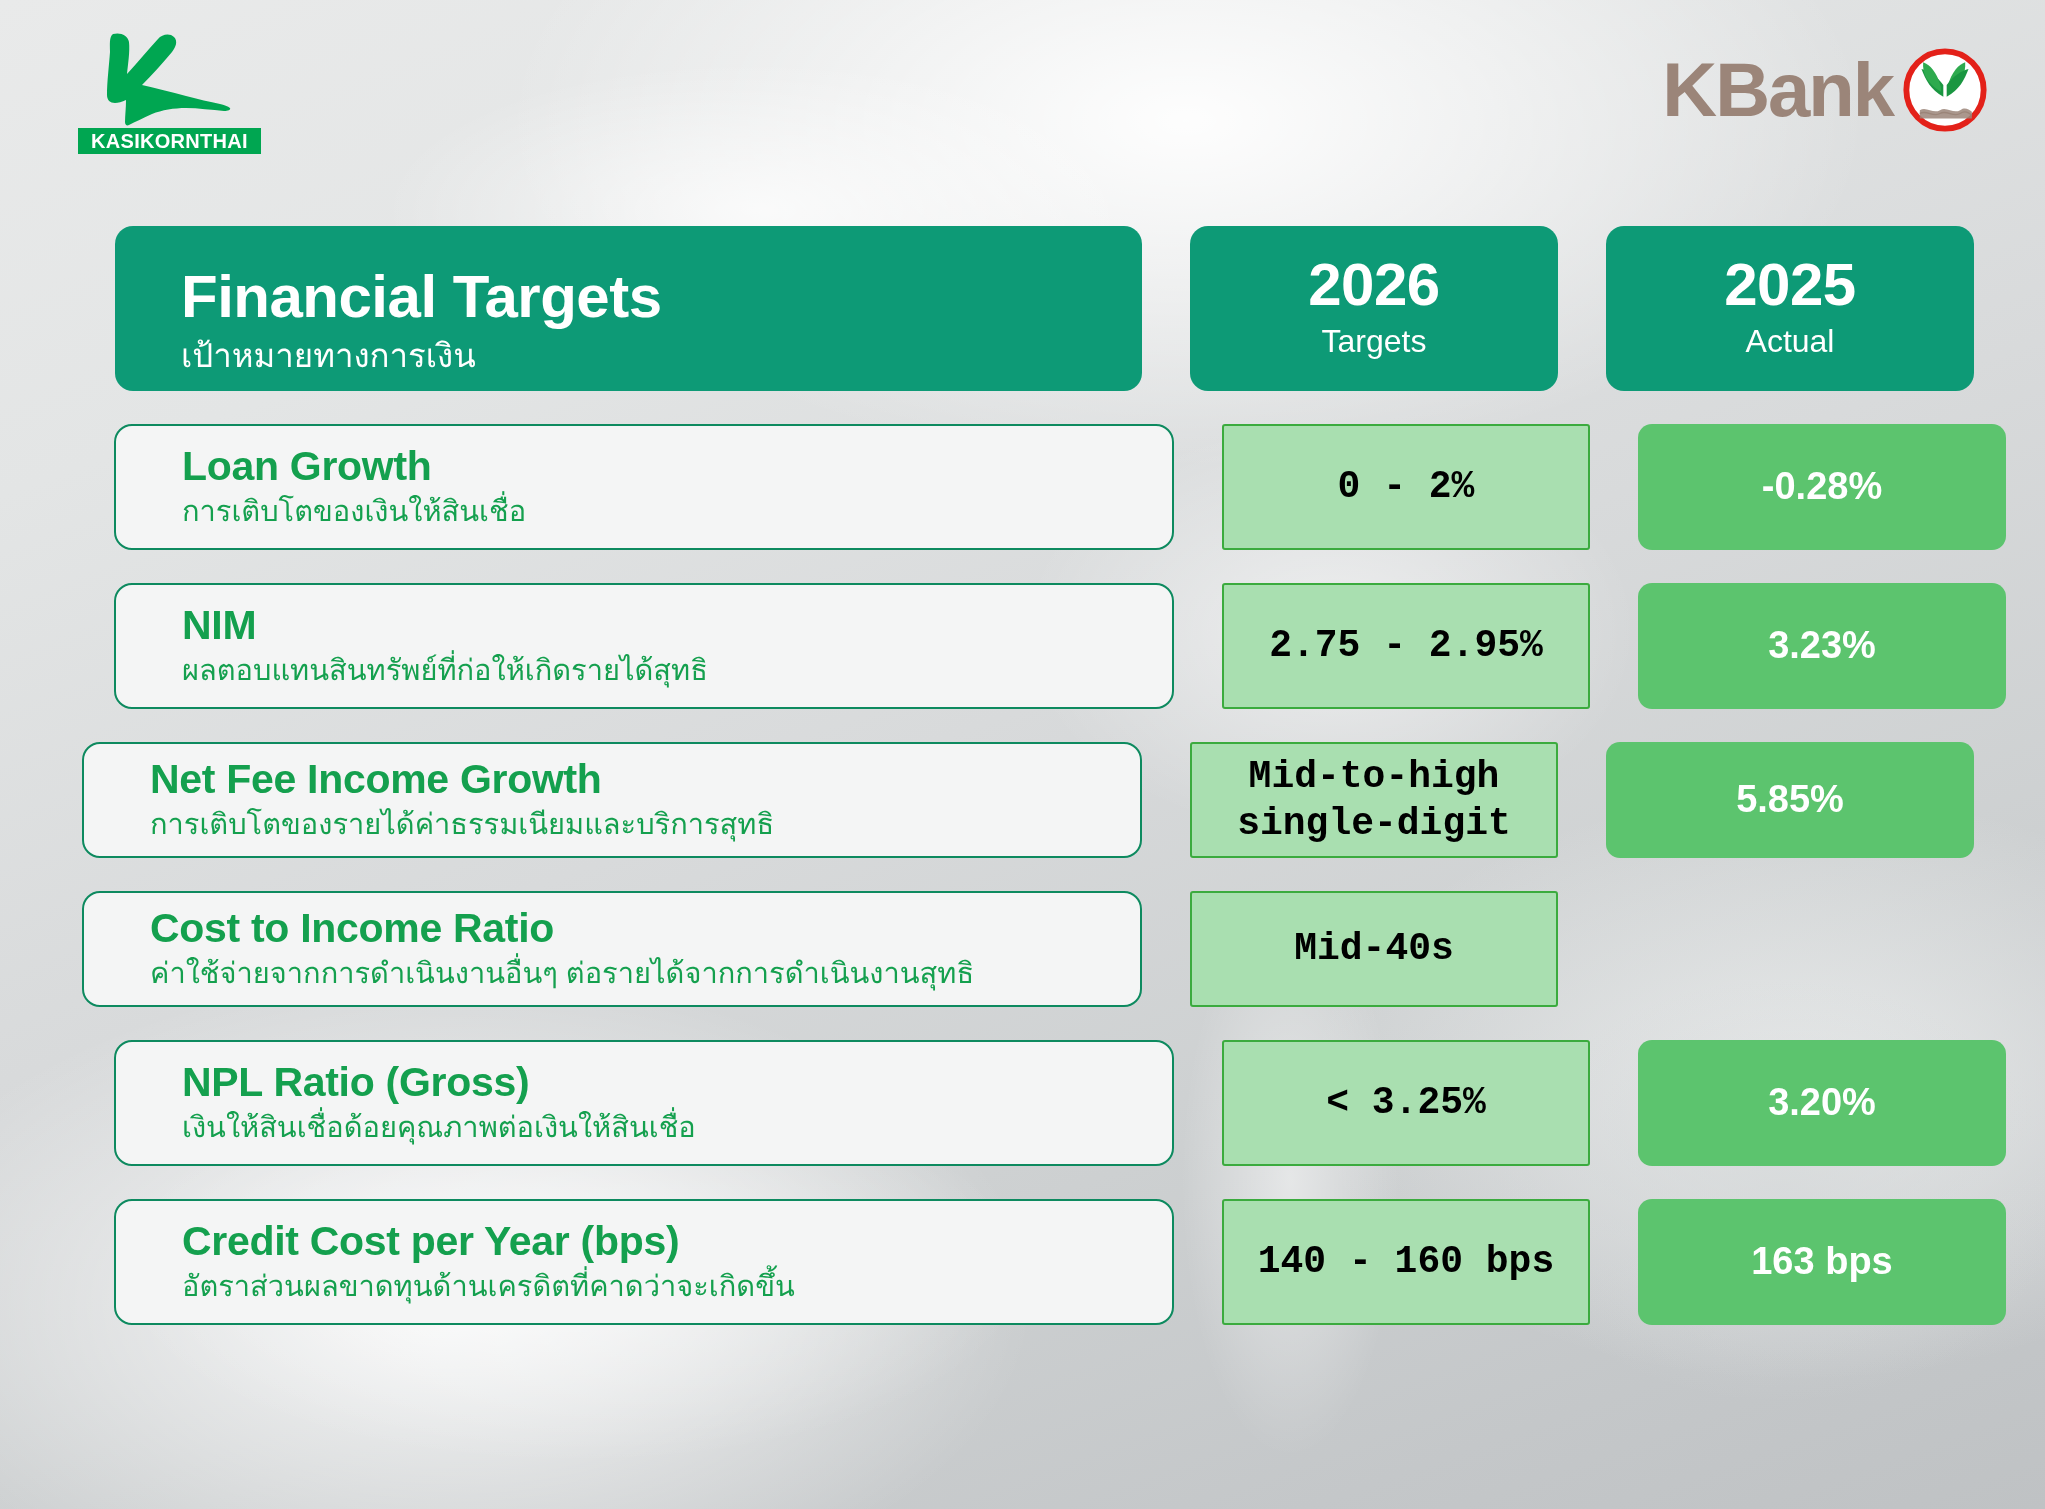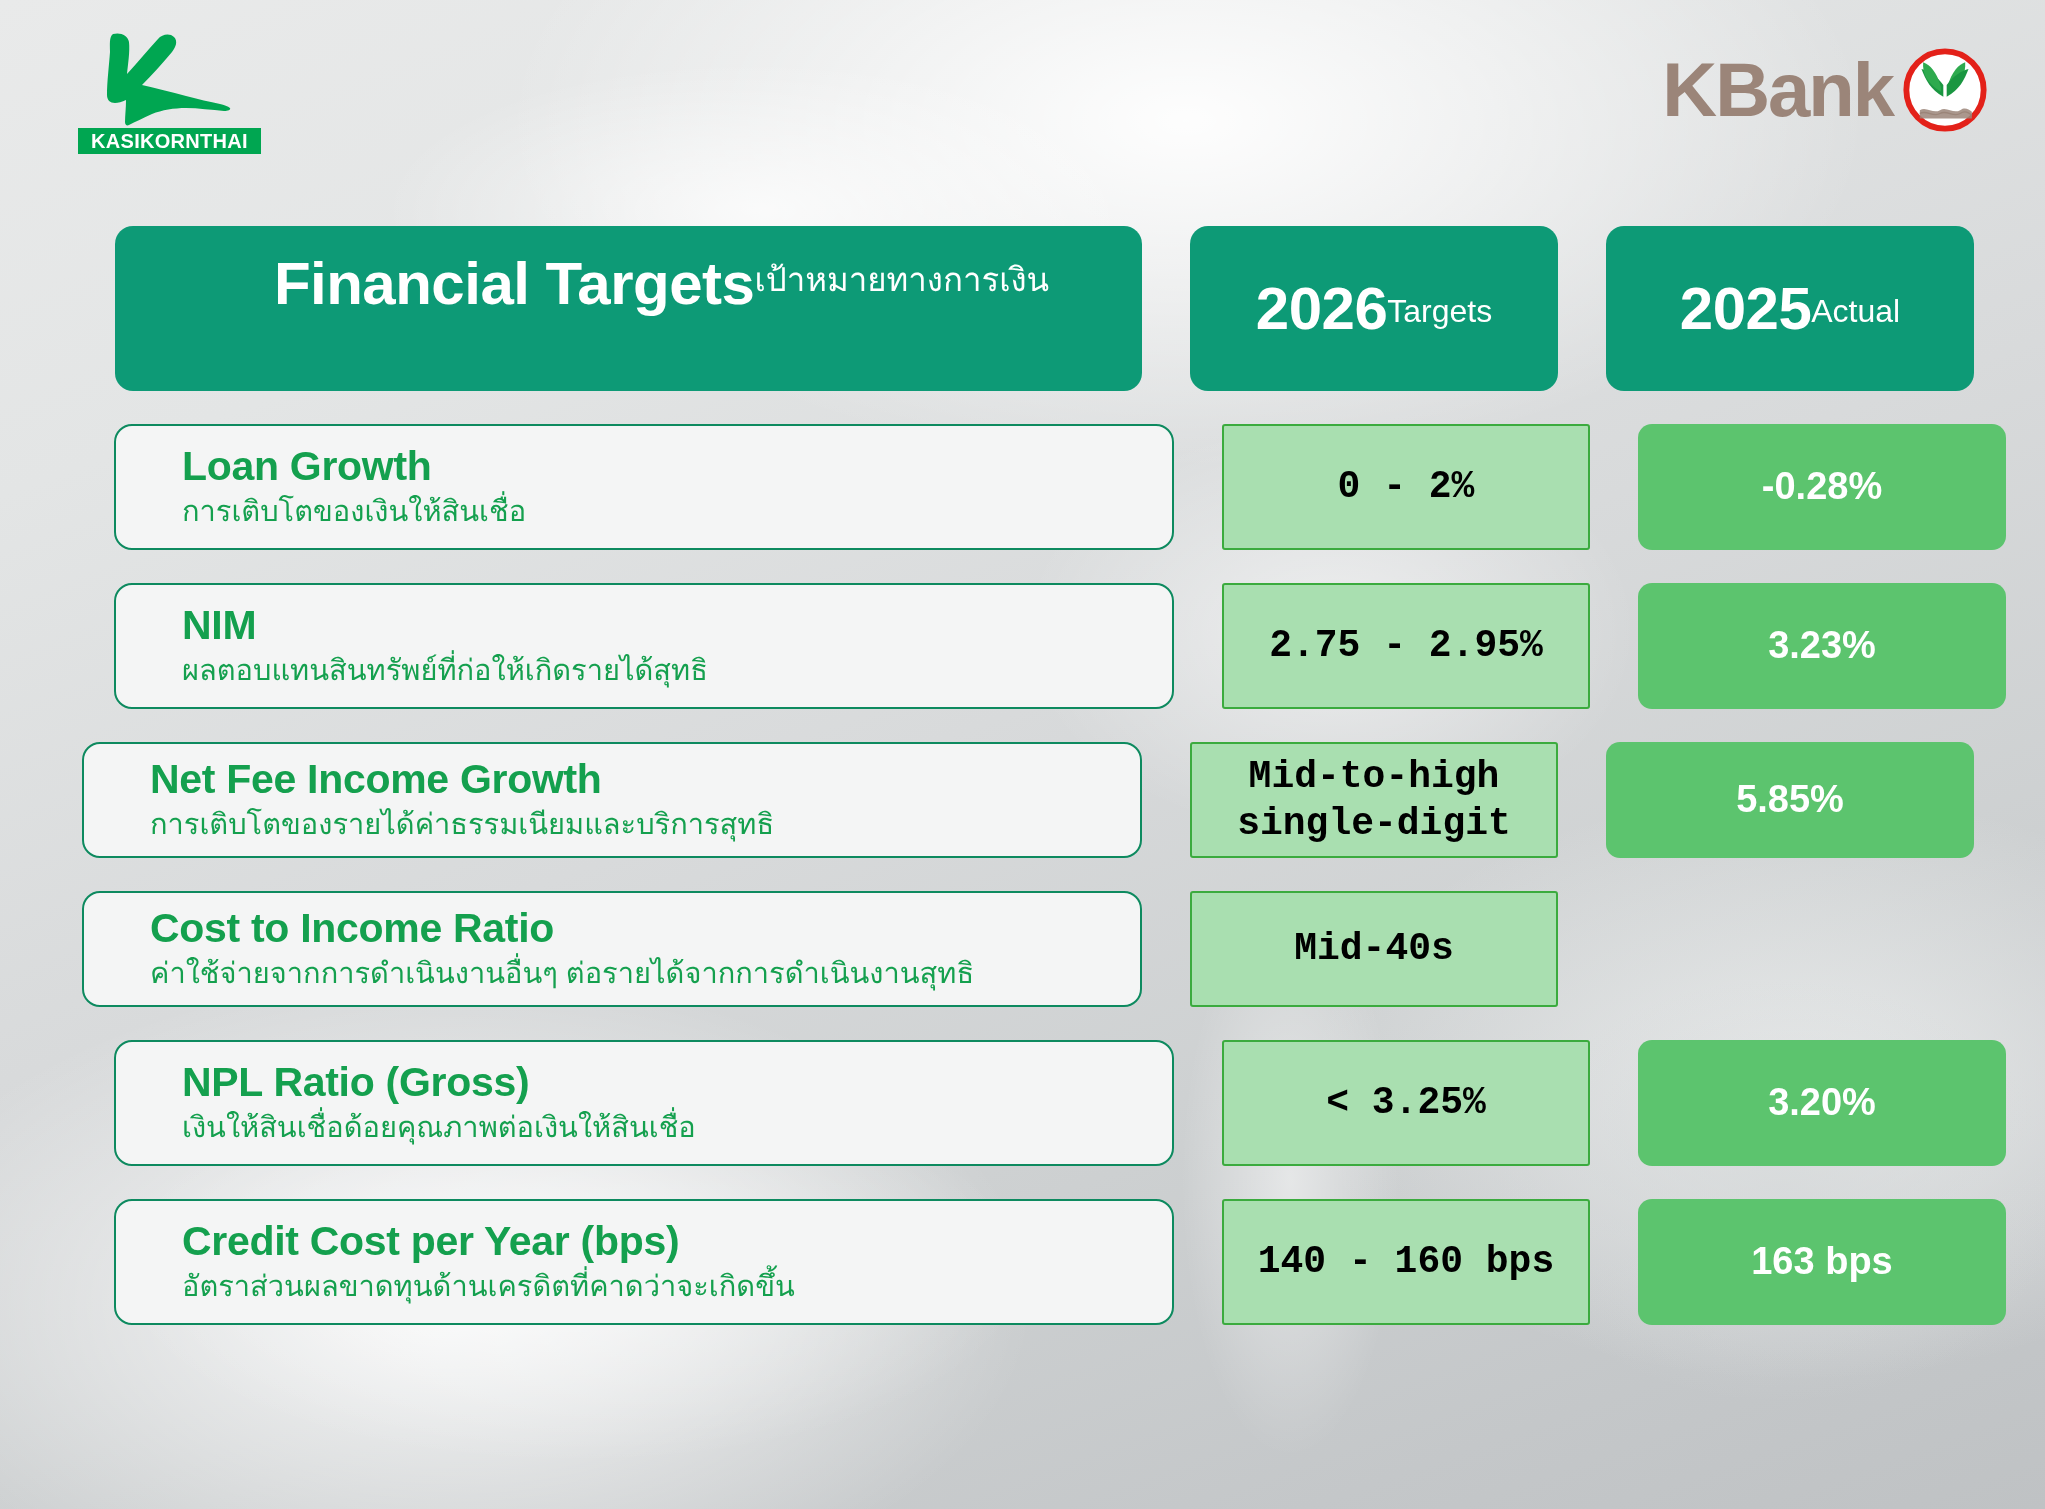--- a/index.html
+++ b/index.html
@@ -106,21 +106,21 @@
   .cell-a     { width: 368px; flex: 0 0 368px; }
 
   
   .hdr-title {
     background: #0d9a76;
     border-radius: 18px;
     height: 165px;
     box-sizing: border-box;
     padding: 26px 0 0 66px;
     display: flex;
-    flex-direction: row;
+    flex-direction: column;
     justify-content: center;
     margin-left: 33px;
   }
   .hdr-title .en {
     color: #ffffff;
     font-size: 60px;
     font-weight: bold;
     line-height: 1.05;
     letter-spacing: -0.5px;
   }
@@ -129,21 +129,21 @@
     font-size: 33px;
     line-height: 1.35;
     margin-top: 6px;
   }
   .hdr-col {
     background: #0d9a76;
     border-radius: 18px;
     height: 165px;
     box-sizing: border-box;
     display: flex;
-    flex-direction: row;
+    flex-direction: column;
     align-items: center;
     justify-content: center;
   }
   .hdr-col .yr {
     color: #ffffff;
     font-size: 60px;
     font-weight: bold;
     line-height: 1.0;
     letter-spacing: -0.5px;
   }

